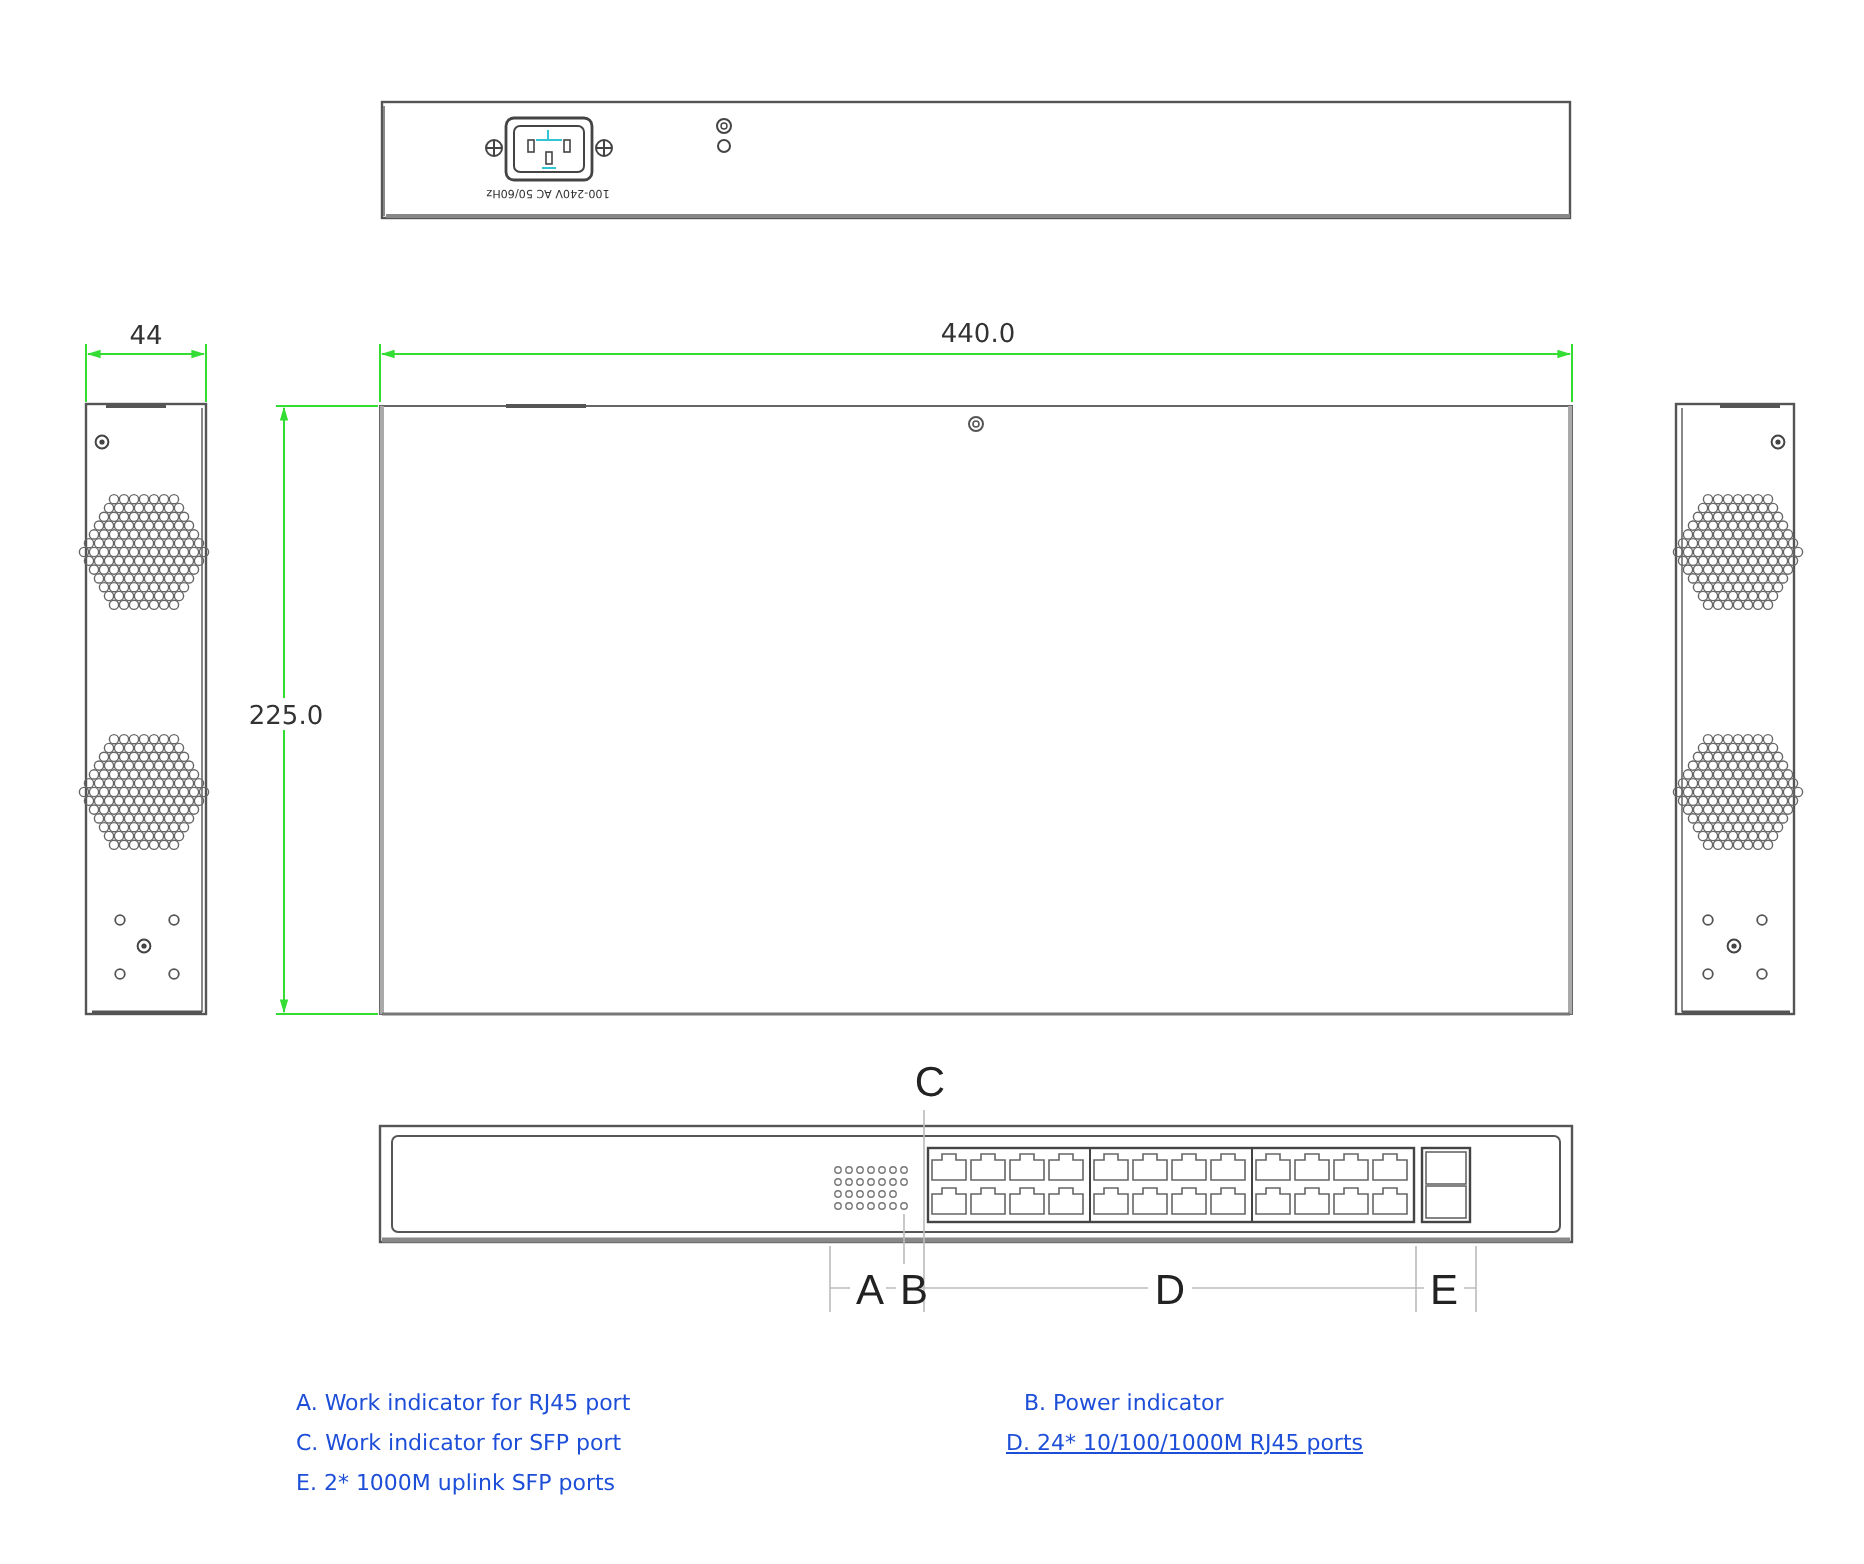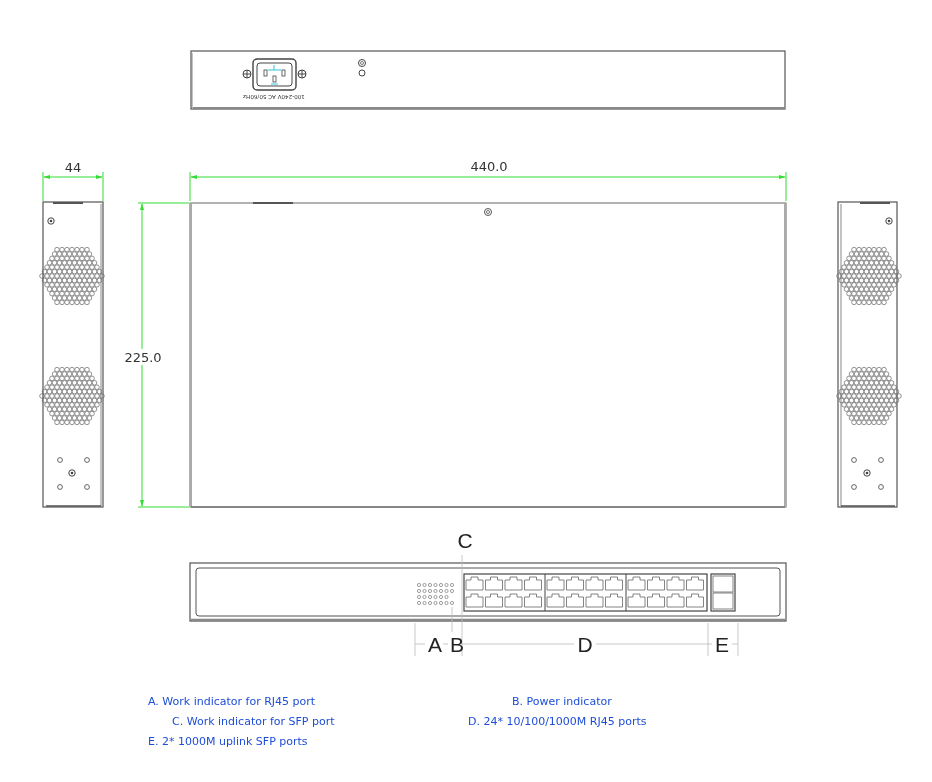--- a/index.html
+++ b/index.html
@@ -723,15 +723,15 @@
     <text x="435" y="652" text-anchor="middle" class="callout-text">A</text>
     <text x="457" y="652" text-anchor="middle" class="callout-text">B</text>
     <text x="465" y="548" text-anchor="middle" class="callout-text">C</text>
     <text x="585" y="652" text-anchor="middle" class="callout-text">D</text>
     <text x="722" y="652" text-anchor="middle" class="callout-text">E</text>
   </g>
 </svg>
 
 <div class="legend" style="left:148px; top:692px;">A. Work indicator for RJ45 port</div>
 <div class="legend" style="left:481px; top:692px;margin-left:31px;">B. Power indicator</div>
-<div class="legend" style="left:148px; top:712px;margin-left:24px;">C. Work indicator for SFP port</div>
-<div class="legend" style="left:468px; top:712px;">D. 24* 10/100/1000M RJ45 ports</div>
+<div class="legend" style="left:148px; top:712px;">C. Work indicator for SFP port</div>
+<div class="legend" style="left:503px; top:712px;text-decoration:underline;">D. 24* 10/100/1000M RJ45 ports</div>
 <div class="legend" style="left:148px; top:732px;text-align:right;">E. 2* 1000M uplink SFP ports</div>
 
 </body></html>

